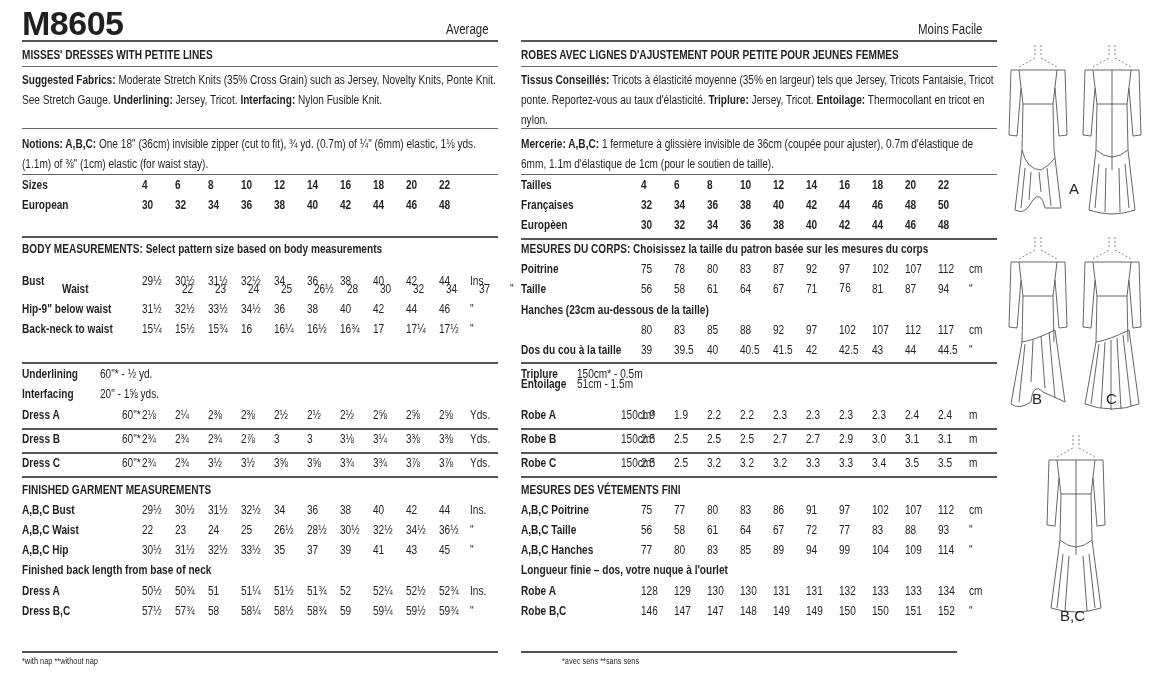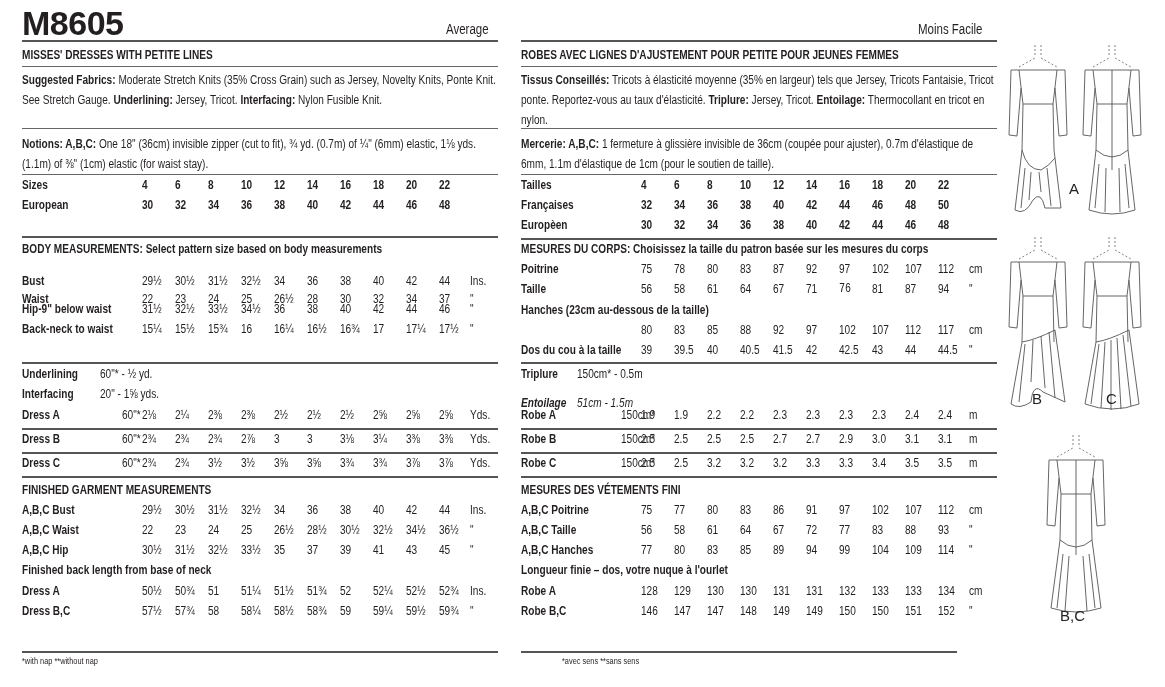--- a/index.html
+++ b/index.html
@@ -83,21 +83,21 @@
         <span class="v" style="left: 186px;"><span class="txt">31½</span></span>
         <span class="v" style="left: 219px;"><span class="txt">32½</span></span>
         <span class="v" style="left: 252px;"><span class="txt">34</span></span>
         <span class="v" style="left: 285px;"><span class="txt">36</span></span>
         <span class="v" style="left: 318px;"><span class="txt">38</span></span>
         <span class="v" style="left: 351px;"><span class="txt">40</span></span>
         <span class="v" style="left: 384px;"><span class="txt">42</span></span>
         <span class="v" style="left: 417px;"><span class="txt">44</span></span>
         <span class="unit" style="left: 448px;"><span class="txt">Ins.</span></span>
       </div>
-      <div class="row" style="top: 292px;">
+      <div class="row" style="top: 282px; margin-left: 40px;">
         <span class="lbl"><span class="txt">Waist</span></span>
         <span class="v" style="left: 120px;"><span class="txt">22</span></span>
         <span class="v" style="left: 153px;"><span class="txt">23</span></span>
         <span class="v" style="left: 186px;"><span class="txt">24</span></span>
         <span class="v" style="left: 219px;"><span class="txt">25</span></span>
         <span class="v" style="left: 252px;"><span class="txt">26½</span></span>
         <span class="v" style="left: 285px;"><span class="txt">28</span></span>
         <span class="v" style="left: 318px;"><span class="txt">30</span></span>
         <span class="v" style="left: 351px;"><span class="txt">32</span></span>
         <span class="v" style="left: 384px;"><span class="txt">34</span></span>
@@ -390,21 +390,21 @@
         <span class="v" style="left: 417px;"><span class="txt">44.5</span></span>
         <span class="unit" style="left: 448px;"><span class="txt">"</span></span>
       </div>
     </div>
   <div class="rule" style="top:362px;"></div>
   <div id="fr-yard-simple">
       <div class="row" style="top: 367px;">
         <span class="lbl"><span class="txt">Triplure</span></span>
         <span class="v" style="left: 56px;"><span class="txt">150cm* - 0.5m</span></span>
       </div>
-      <div class="row" style="top: 396px; font-style: italic;">
+      <div class="row" style="top: 377px;">
         <span class="lbl"><span class="txt">Entoilage</span></span>
         <span class="v" style="left: 56px;"><span class="txt">51cm - 1.5m</span></span>
       </div>
     </div>
   <div id="fr-yard">
       <div class="row" style="top: 408px;">
         <span class="lbl"><span class="txt">Robe A</span></span>
         <span class="v" style="left: 100px;"><span class="txt">150cm*</span></span>
         <span class="v" style="left: 120px;"><span class="txt">1.9</span></span>
         <span class="v" style="left: 153px;"><span class="txt">1.9</span></span>

